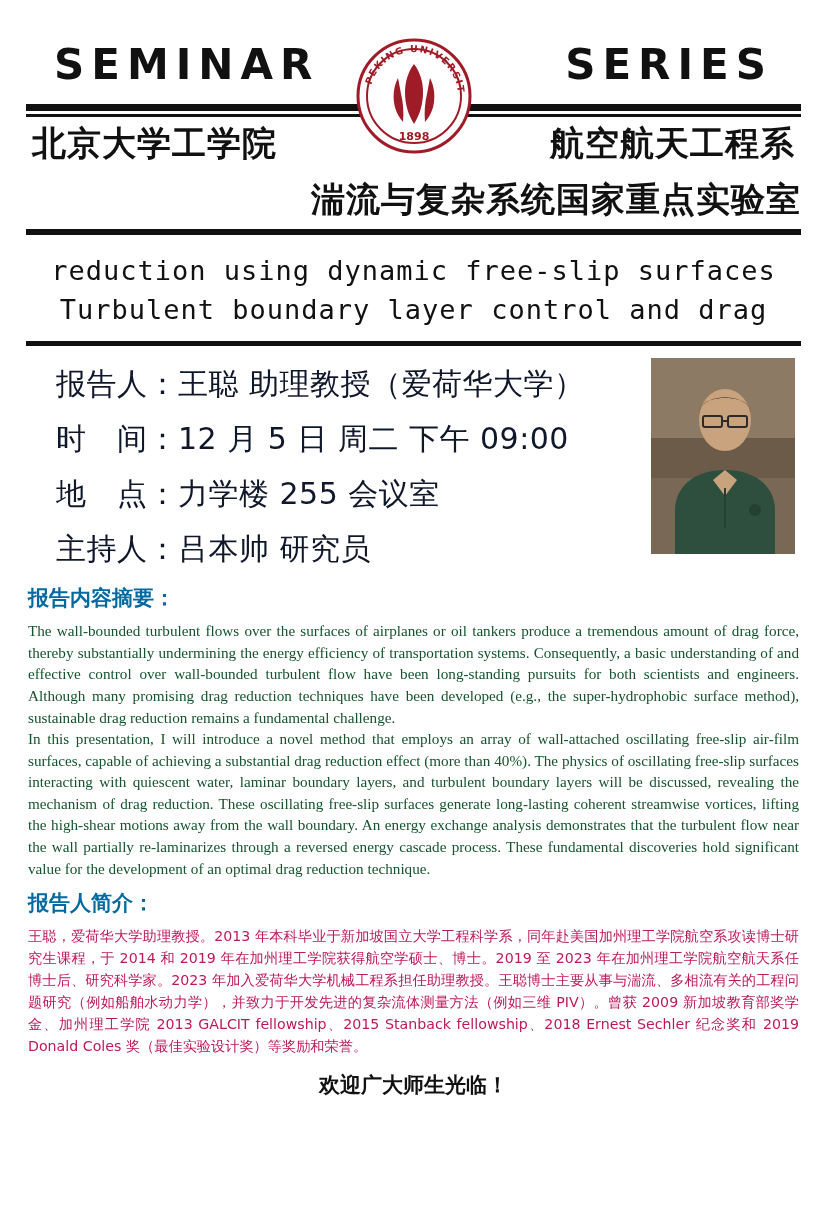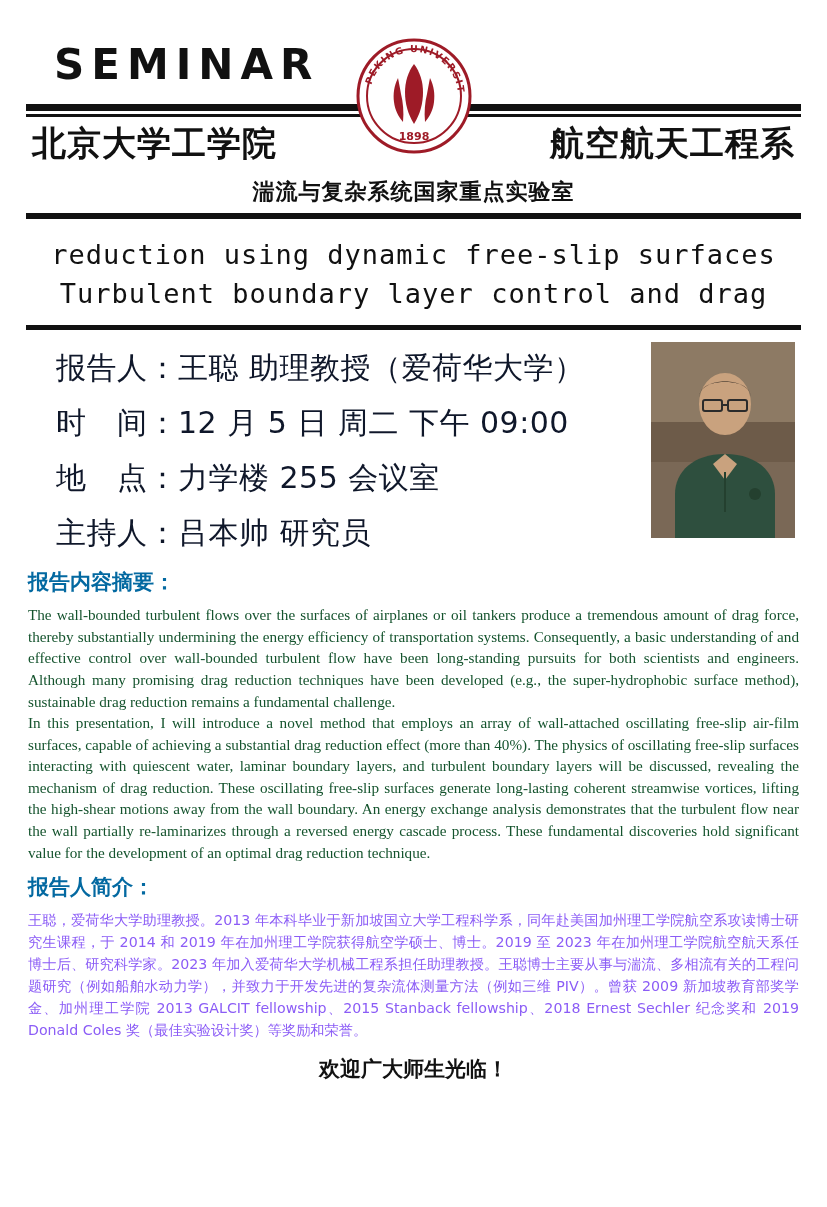--- a/index.html
+++ b/index.html
@@ -69,23 +69,23 @@
     height: 54px;
   }
   .cn-big {
     font-family: "DejaVu Sans", sans-serif;
     font-size: 34px;
     font-weight: 700;
     color: #111;
     letter-spacing: 1px;
   }
   .cn-lab {
-    text-align: center;
-    font-family: "DejaVu Sans", sans-serif;
-    font-size: 22px;
+    text-align: right;
+    font-family: "DejaVu Sans", sans-serif;
+    font-size: 34px;
     font-weight: 700;
     color: #111;
     letter-spacing: 1px;
     margin: 2px 0 6px 0;
   }
   .rule-thick2 {
     height: 6px;
     background: #111;
     margin-top: 4px;
   }
@@ -139,21 +139,21 @@
     font-size: 15.2px;
     line-height: 1.42;
     color: #14532d;
     text-align: justify;
     margin: 0 2px 0 2px;
   }
   .bio p {
     font-family: "DejaVu Sans", sans-serif;
     font-size: 14.2px;
     line-height: 1.55;
-    color: #8b5cf6;
+    color: #be185d;
     text-align: justify;
     margin: 0 2px;
   }
   .welcome {
     text-align: center;
     font-family: "DejaVu Sans", sans-serif;
     font-size: 21px;
     font-weight: 700;
     color: #111;
     margin-top: 14px;
@@ -178,20 +178,21 @@
         <text x="60" y="104" font-family="DejaVu Sans, sans-serif" font-size="11" font-weight="bold" fill="#9e1b27" text-anchor="middle">1898</text>
         <path id="arcTop" d="M 16 60 A 44 44 0 0 1 104 60" fill="none"></path>
         <text font-family="DejaVu Sans, sans-serif" font-size="9.5" font-weight="bold" fill="#9e1b27" letter-spacing="1.5">
           <textPath href="#arcTop" startOffset="8%">PEKING UNIVERSITY</textPath>
         </text>
       </svg>
     </div>
 
     <div class="seminar-row">
       <div class="seminar-word">SEMINAR</div>
+      <div class="seminar-word">SERIES</div>
     </div>
 
     <div class="rule-thick"></div>
     <div class="rule-thin"></div>
 
     <div class="cn-row">
       <div class="cn-big">北京大学工学院</div>
       <div class="cn-big">航空航天工程系</div>
     </div>
 

